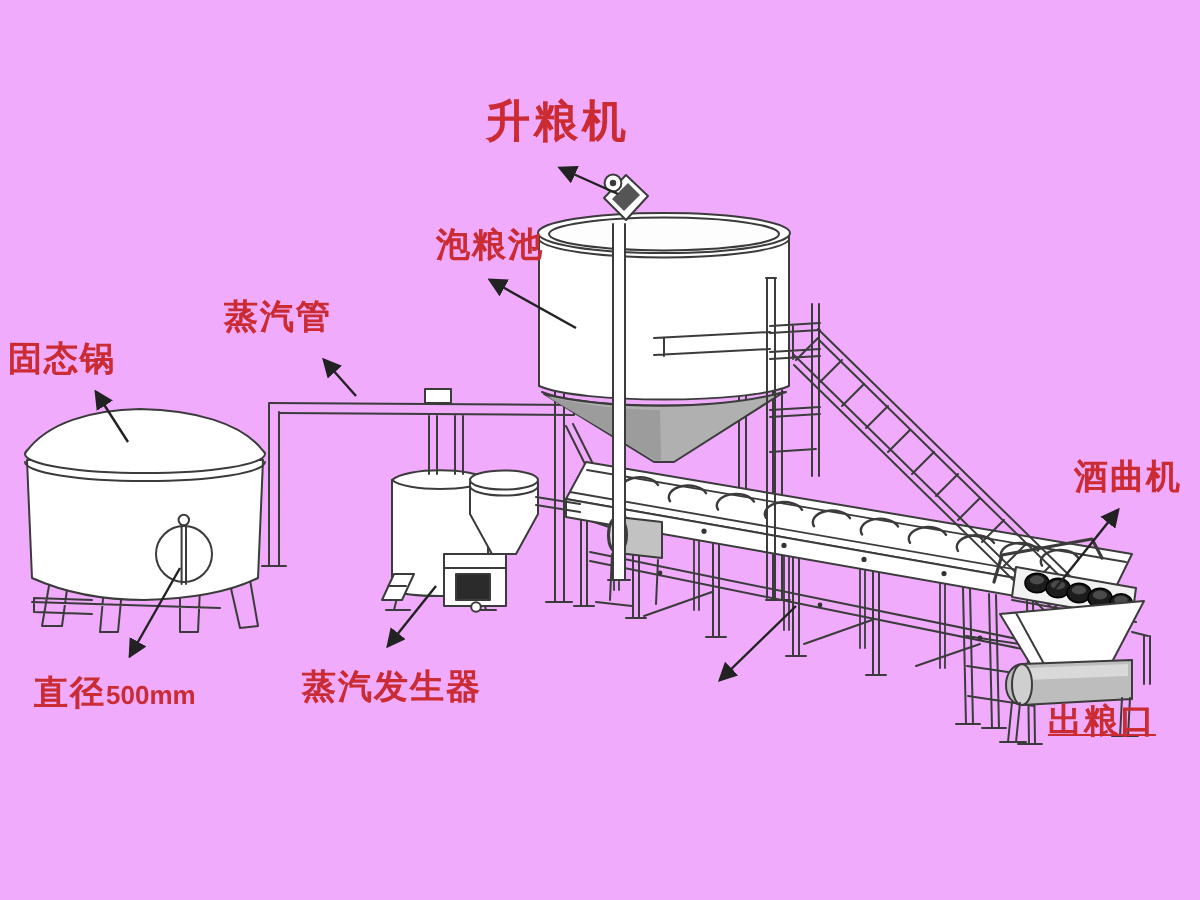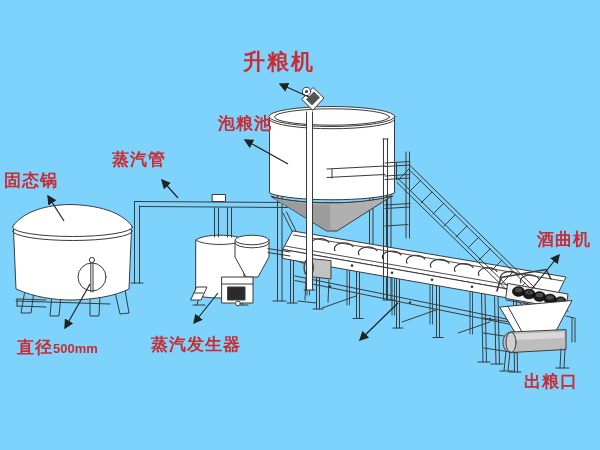--- a/index.html
+++ b/index.html
@@ -1,32 +1,32 @@
 <!DOCTYPE html>
 <html><head>
 <meta charset="utf-8">
 <style>
   html,body{margin:0;padding:0;background:#ffffff;}
-  #stage{position:relative;width:600px;height:450px;background:#7dd3fc;overflow:hidden;
+  #stage{position:relative;width:600px;height:450px;background:#f0abfc;overflow:hidden;
          font-family:"DejaVu Serif","Liberation Serif",serif;}
   #stage svg{position:absolute;left:0;top:0;}
   .lbl{position:absolute;color:#cb2b33;font-weight:bold;font-size:17px;line-height:19px;
        letter-spacing:1px;white-space:nowrap;}
   .lbl-big{font-size:22px;line-height:25px;letter-spacing:2px;}
   #lbl-grain-elevator{left:243px;top:49px;}
   #lbl-soaking-tank{left:218px;top:114px;}
   #lbl-steam-pipe{left:112px;top:150px;}
   #lbl-solid-pot{left:4px;top:171px;}
   #lbl-manhole{left:17px;top:338px;}
   #lbl-manhole .l1{padding-left:20px;display:block;}
   #lbl-manhole .num{font-family:Liberation Sans, sans-serif;font-size:13px;letter-spacing:0;}
   #lbl-steam-generator{left:151px;top:335px;}
   #lbl-auto-steamer{left:311px;top:350px;}
   #lbl-yeast-machine{left:537px;top:230px;text-align:right;}
-  #lbl-grain-outlet{left:524px;top:372px;}
+  #lbl-grain-outlet{left:524px;top:352px;text-decoration:underline;}
 </style>
 </head>
 <body>
 
 <div id="stage">
 
 <svg width="600" height="450" viewBox="0 0 600 450">
   <defs>
     <marker id="ah" viewBox="0 0 10 10" refX="8.5" refY="5" markerWidth="8" markerHeight="8" orient="auto">
       <path d="M0,0 L10,5 L0,10 Z" fill="#222"></path>

